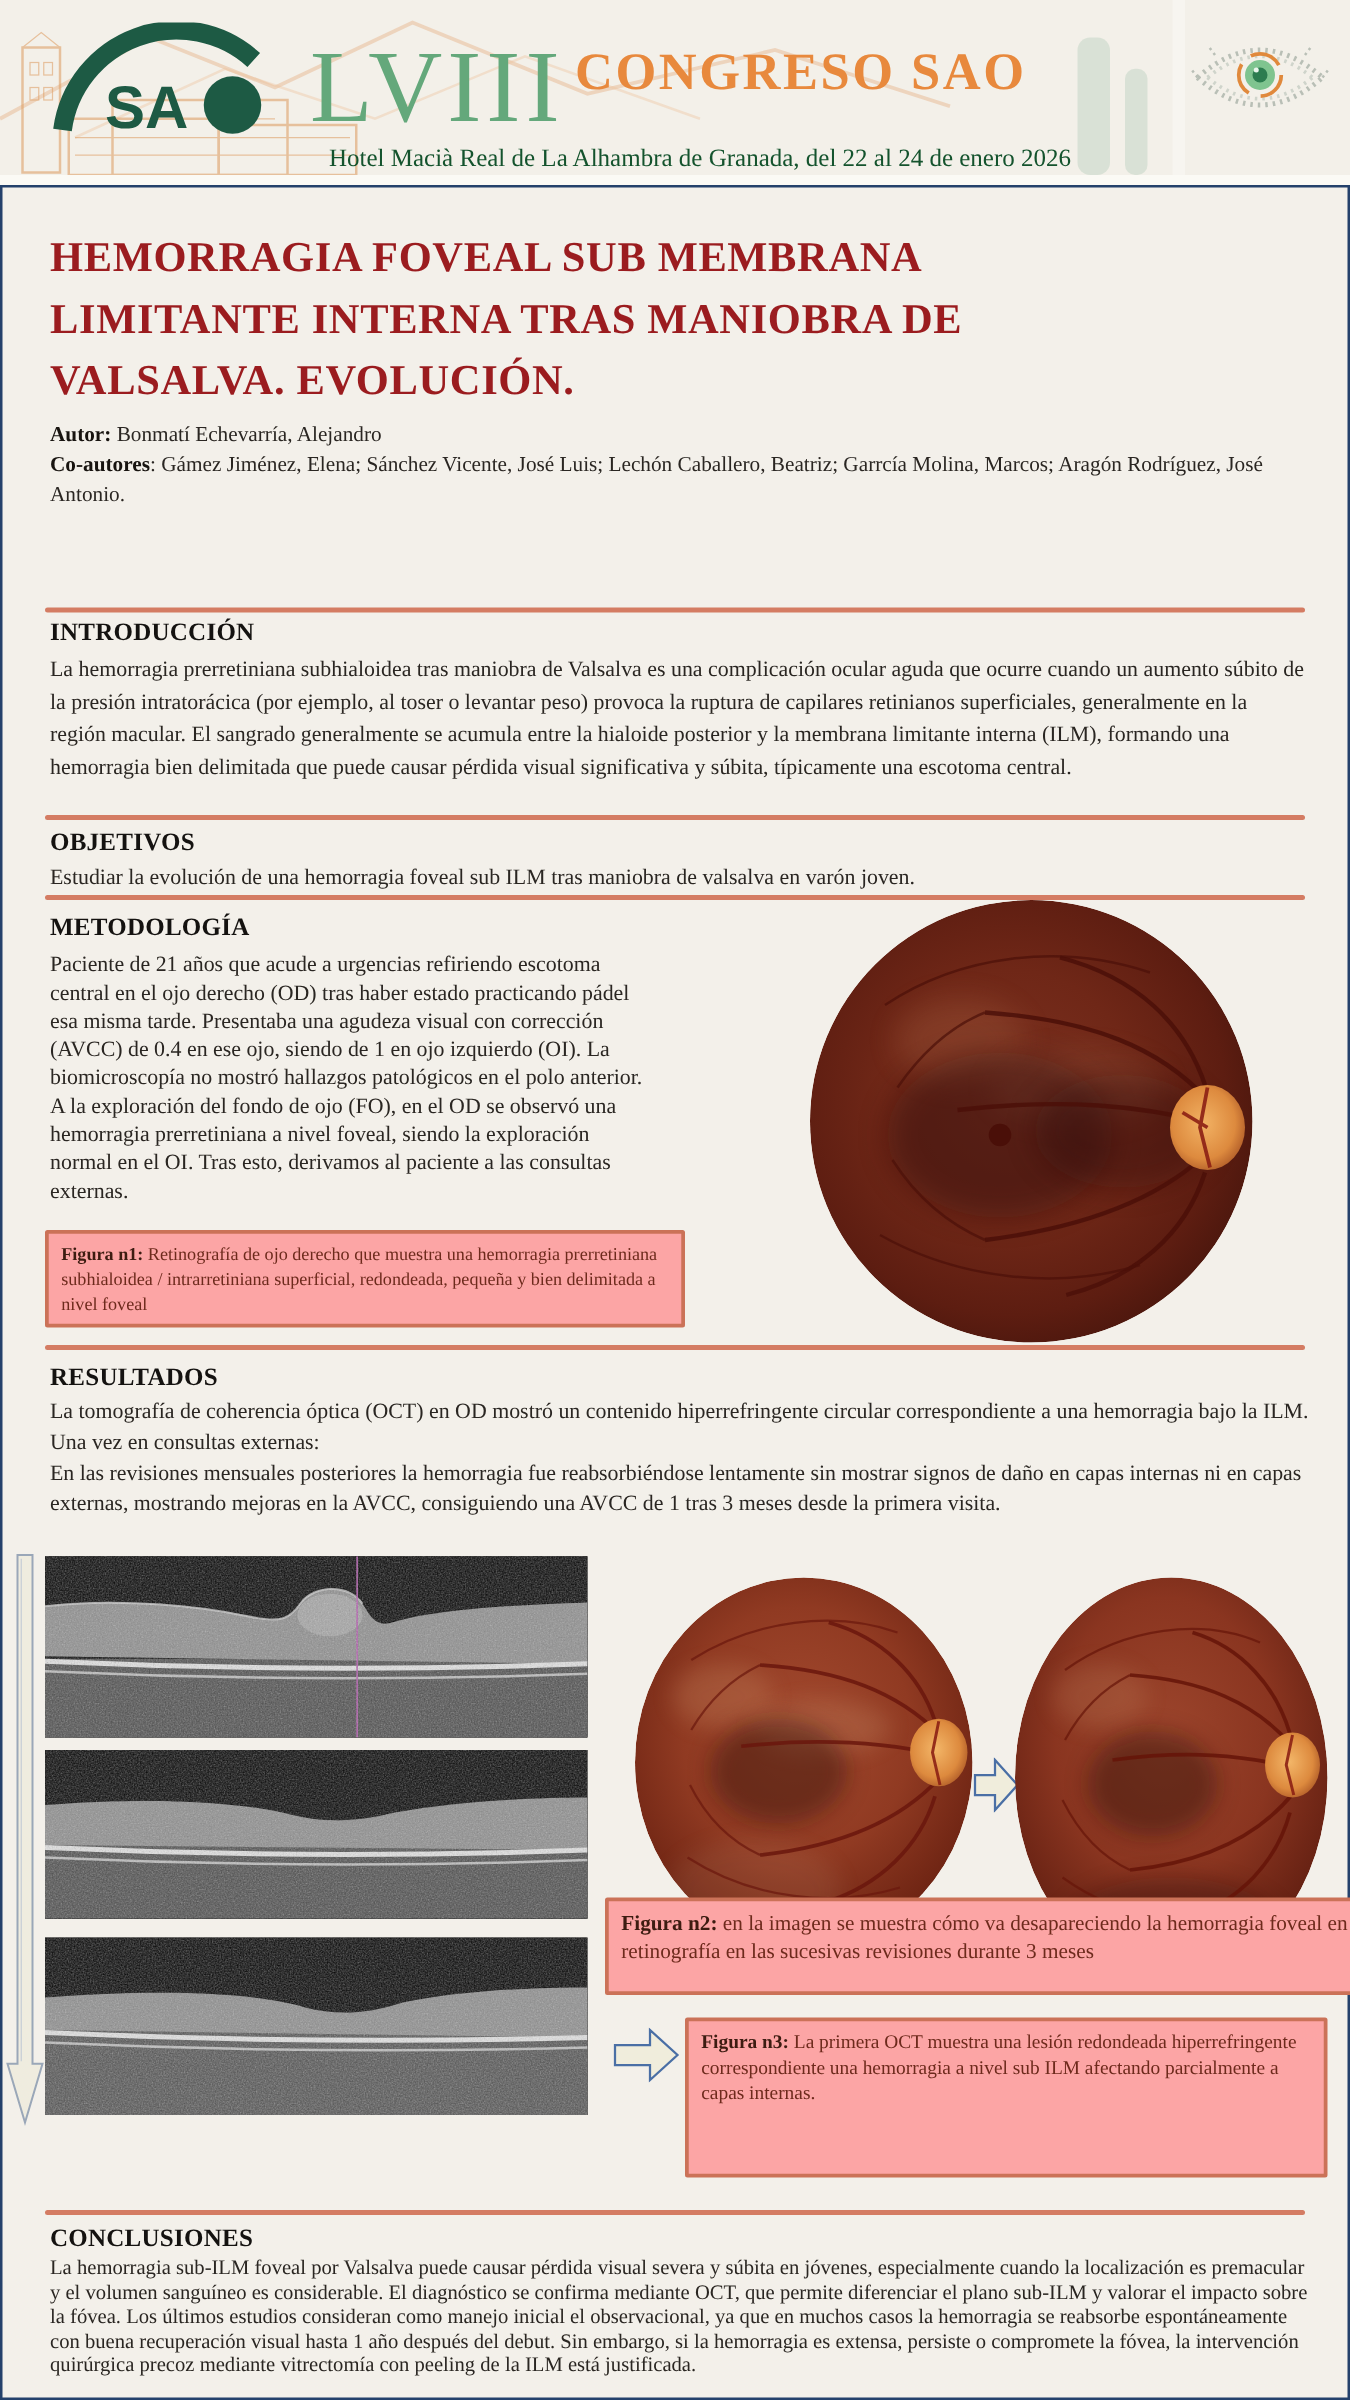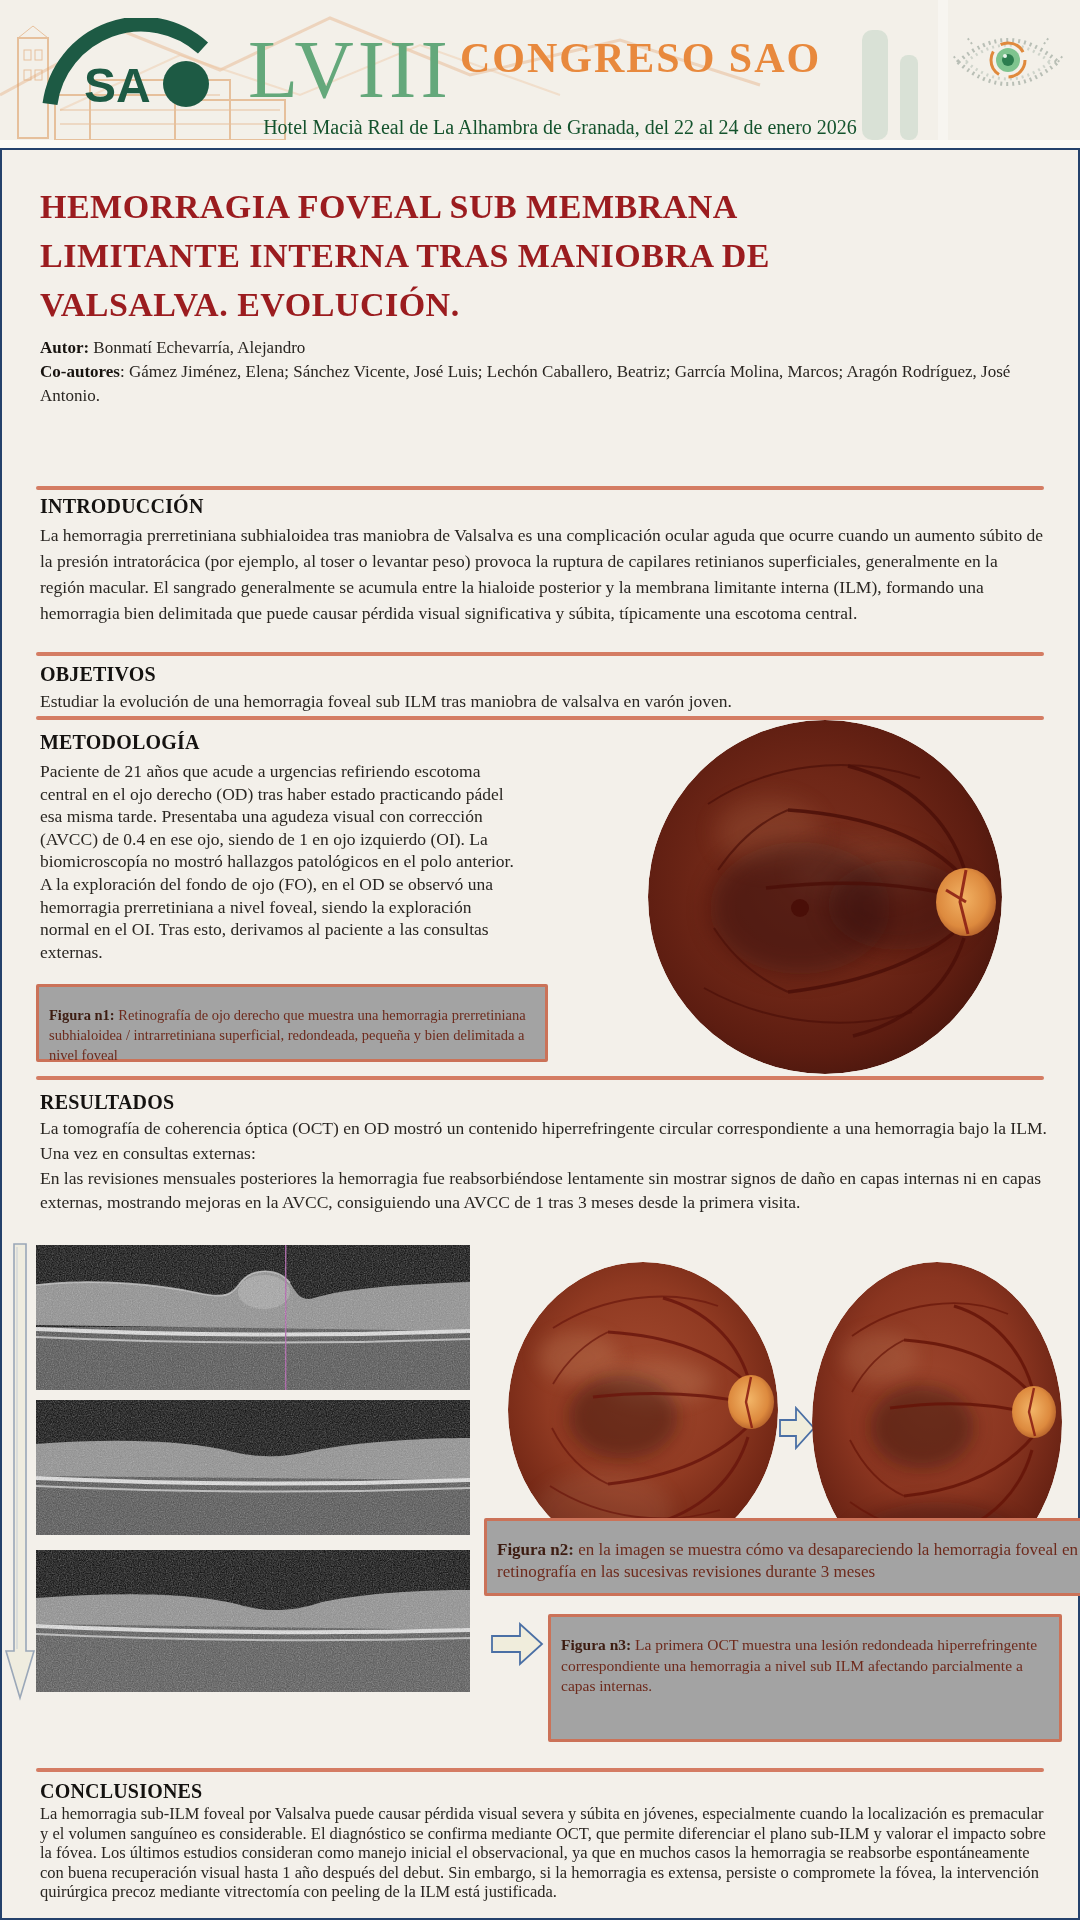--- a/index.html
+++ b/index.html
@@ -50,22 +50,22 @@
   .sec-h{position:absolute;left:40px;font-size:20px;font-weight:700;color:#141210;letter-spacing:0.2px;}
   .sh-intro{top:495px;} .sh-obj{top:663px;} .sh-met{top:731px;} .sh-res{top:1091px;} .sh-conc{top:1780px;}
   .body-txt{position:absolute;left:40px;color:#2a2622;}
   .t-intro{top:522px;width:1006px;font-size:17.5px;line-height:26px;}
   .t-obj{top:689px;width:1006px;font-size:17.5px;line-height:24px;}
   .t-met{top:760px;width:478px;font-size:17.5px;line-height:22.6px;}
   .t-res{top:1116px;width:1008px;font-size:17.5px;line-height:24.8px;}
   .t-conc{top:1804px;width:1008px;font-size:16.5px;line-height:19.6px;}
   
   .figbox{
-    position:absolute;background:#a3a3a3;border:3px solid #cb7258;border-radius:2px;
-    box-sizing:border-box;padding:18px 10px;color:#6d2a1c;
+    position:absolute;background:#fca5a5;border:3px solid #cb7258;border-radius:2px;
+    box-sizing:border-box;padding:7px 10px;color:#6d2a1c;
   }
   .figbox b{color:#3d1c11;}
   .fb1{left:36px;top:984px;width:512px;height:78px;font-size:14.5px;line-height:20px;}
   .fb2{left:484px;top:1518px;width:676px;height:78px;font-size:17px;line-height:22px;}
   .fb3{left:548px;top:1614px;width:514px;height:128px;font-size:15.5px;line-height:20.5px;}
   
   .img-abs{position:absolute;}
   .oct{background:#0a0a0a;}
 </style>
 </head>

